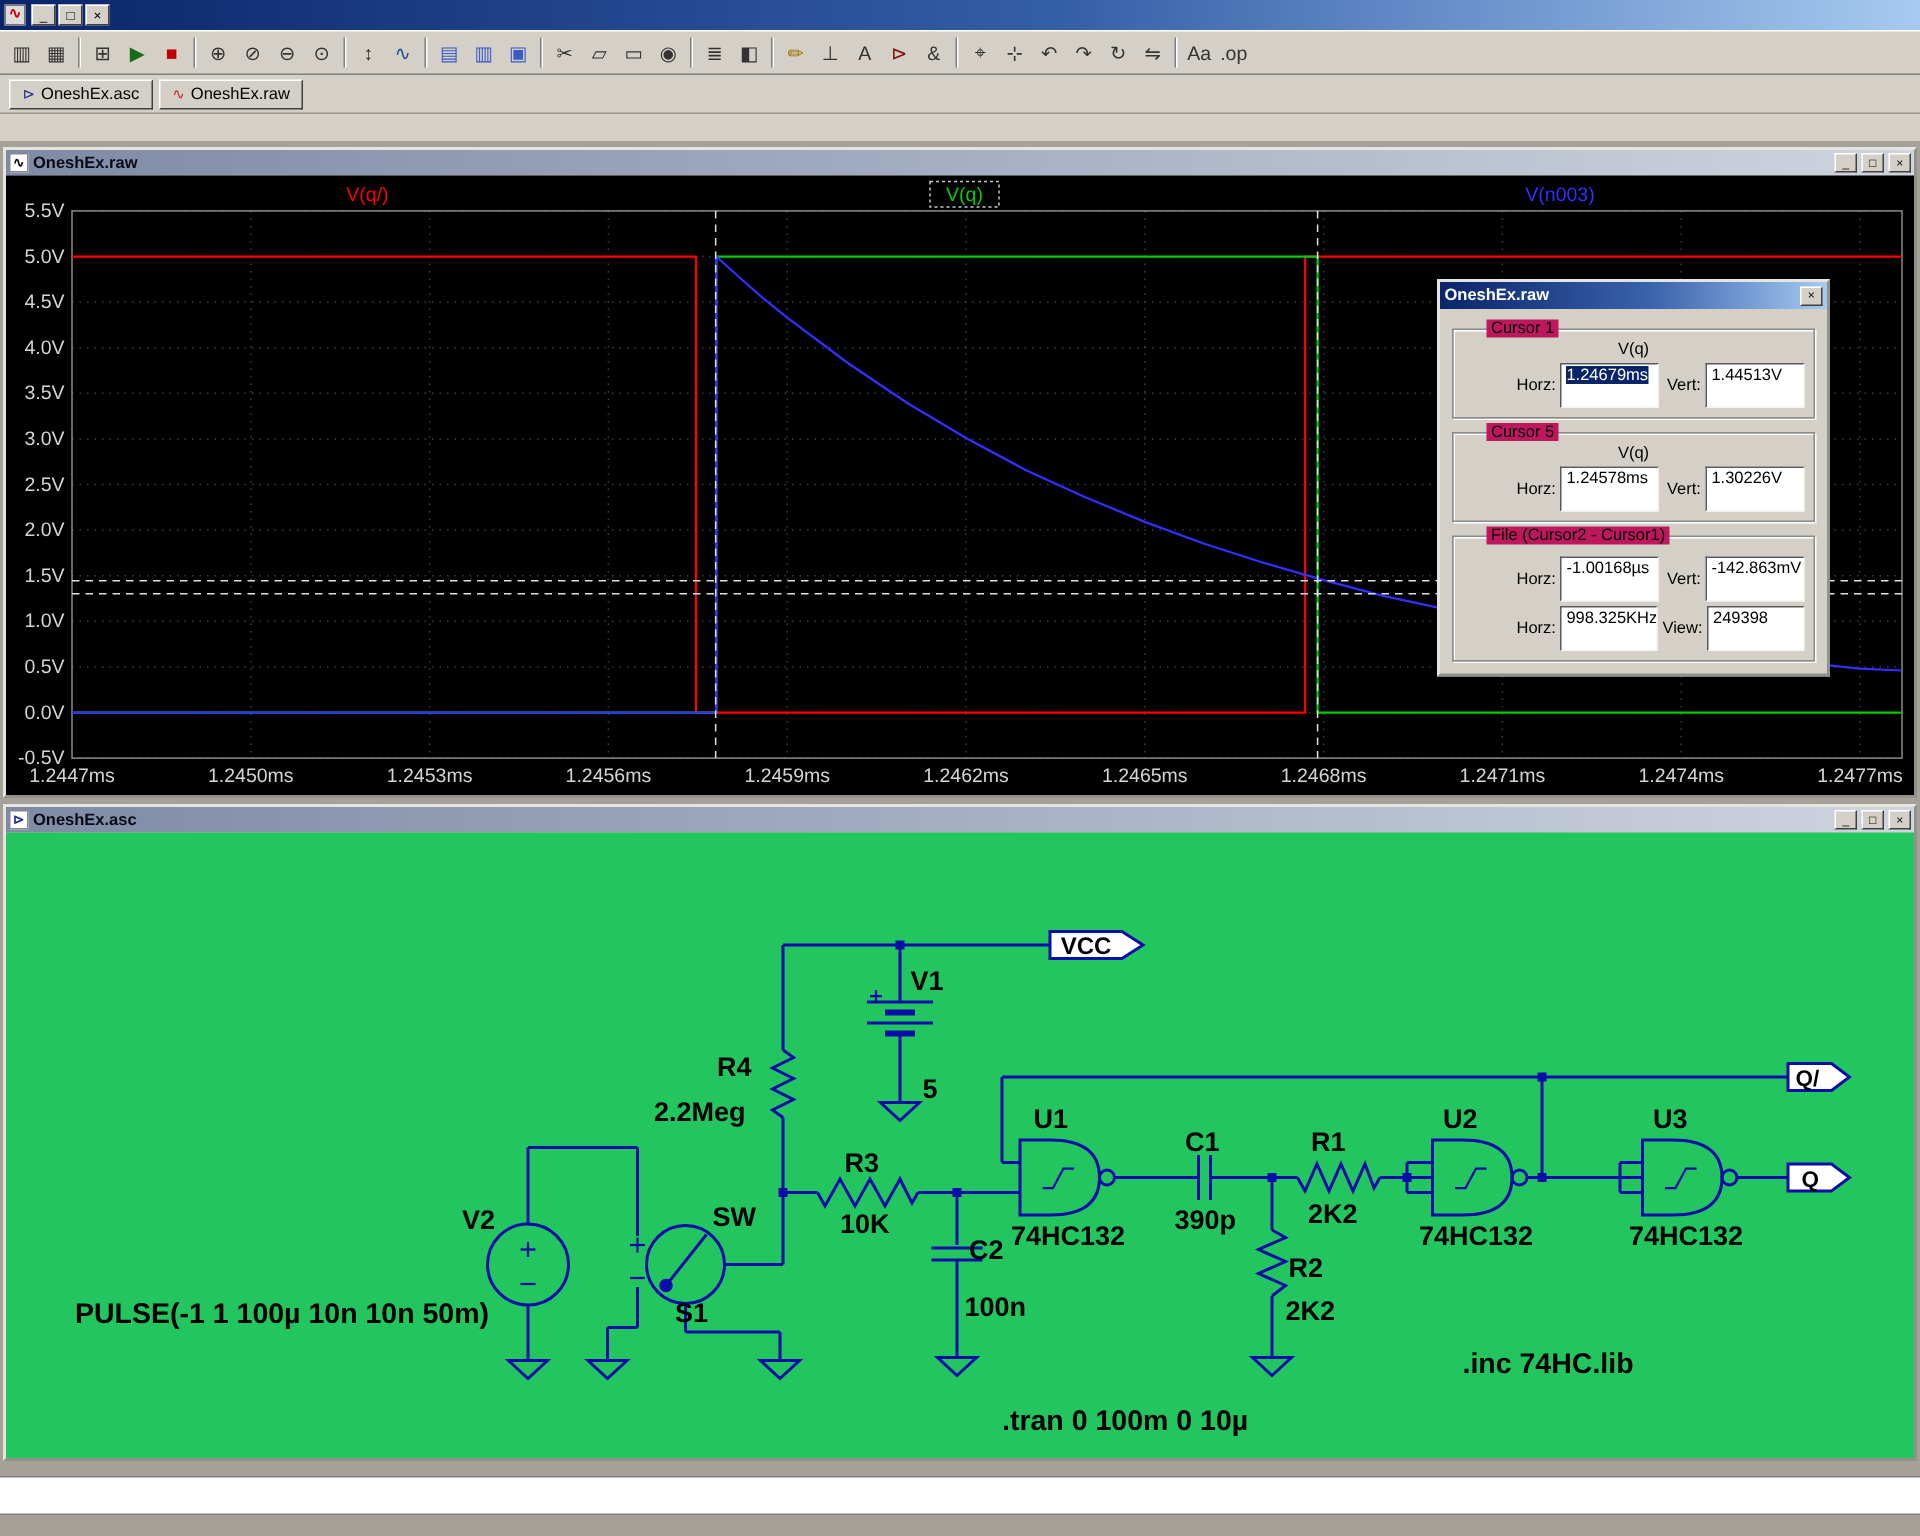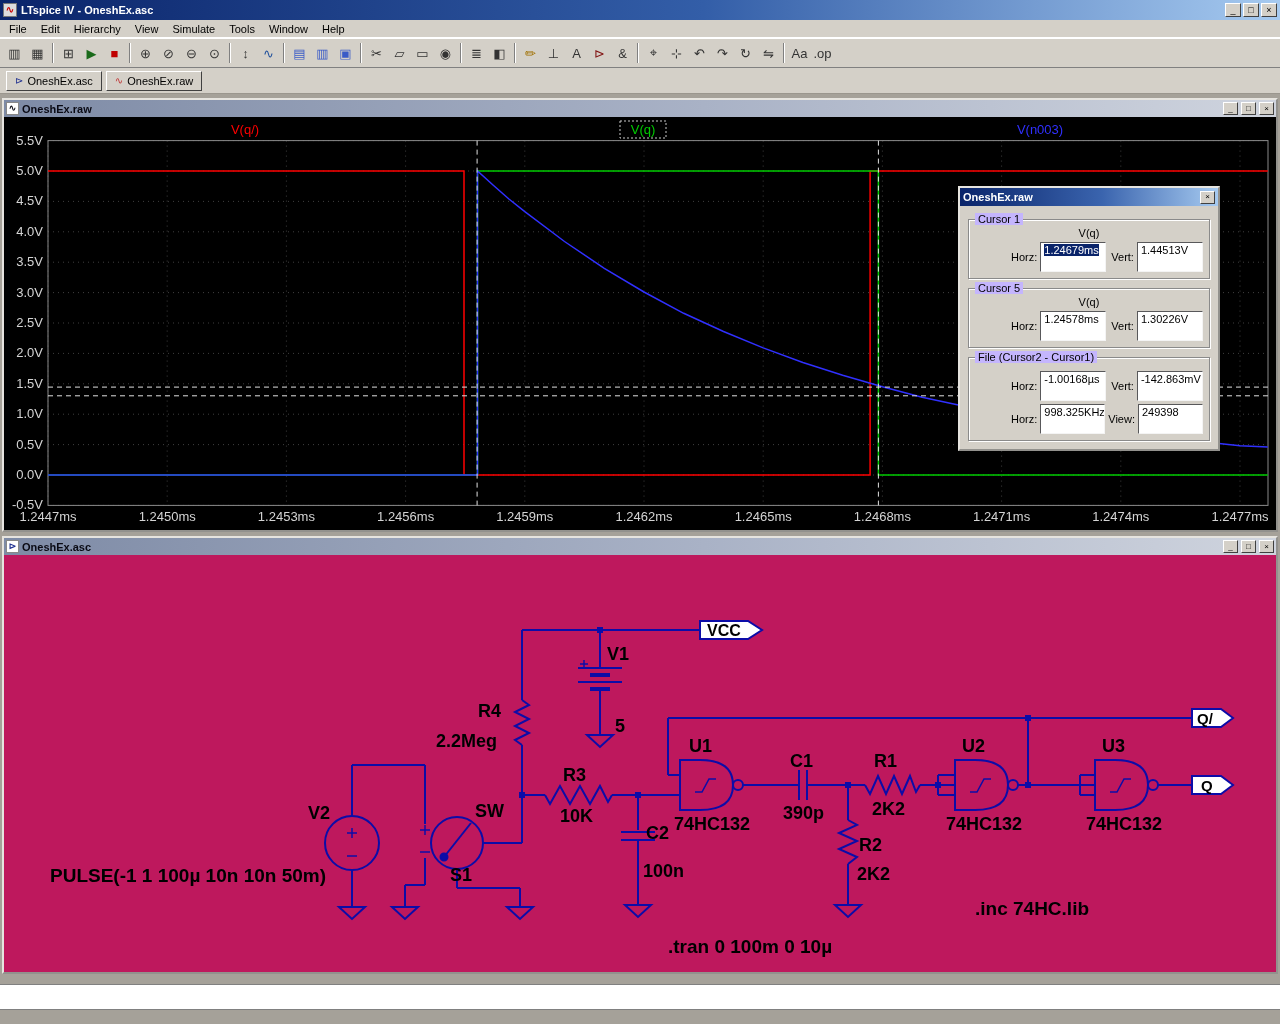--- a/index.html
+++ b/index.html
@@ -40,72 +40,61 @@
   .child-window.wave  { top:4px; }
   .child-window.schem { top:442px; }
   .child-title { height:17px; background:linear-gradient(90deg,#7e8ba6 0%,#a9b2c6 55%,#cfd4de 100%);
     display:flex; align-items:center; gap:3px; padding:0 2px; color:#0a0a14; font-weight:bold; font-size:11px; }
   .child-icon { width:13px; height:13px; background:#fff; border:1px solid #888; font-size:9px; line-height:11px; text-align:center; }
   .child-title .title-text { flex:1; }
   .child-btn { width:15px; height:13px; background:#d4d0c8; border:1px solid; border-color:#fff #404040 #404040 #fff;
     font-size:8px; line-height:10px; text-align:center; padding:0; font-family:inherit; color:#000; }
   .child-content { position:relative; }
   .wave-content  { height:413px; background:#000; }
-  .schem-content { height:417px; background:#be185d; }
+  .schem-content { height:417px; background:#22c55e; }
   .child-content svg { display:block; width:100%; height:100%; }
   svg text { font-family:"Liberation Sans", sans-serif; }
 
   
   .schem-label { font-weight:bold; fill:#000; }
 
   
   .dialog { position:absolute; left:958px; top:186px; width:262px; background:#d4d0c8;
     border:2px outset #e6e4df; z-index:10; }
   .dlg-title { height:18px; background:linear-gradient(90deg,#0a246a 0%,#3a64ae 55%,#a6caf0 100%);
     display:flex; align-items:center; padding:0 3px; color:#fff; font-weight:bold; }
   .dlg-title .title-text { flex:1; }
   .dlg-body { padding:4px 8px 8px; }
   .groupbox { position:relative; border:1px solid #8a8a8a; box-shadow:1px 1px 0 #ffffff inset, 1px 1px 0 #ffffff;
     margin-top:9px; padding:10px 6px 6px; }
-  .gb-legend { position:absolute; top:-7px; left:6px; background:#c4b5fd; padding:0 3px; }
+  .gb-legend { position:absolute; top:-7px; left:22px; background:#be185d; padding:0 3px; }
   .gb-signal { text-align:center; margin:-3px 0 3px; }
   .gb-row { display:flex; align-items:center; gap:3px; margin-top:3px;margin-left:36px; }
   .fld-label { width:33px; text-align:right; }
   .field { width:86px; height:30px; background:#fff; border:1px solid; border-color:#58585a #f4f4f4 #f4f4f4 #58585a;
     padding:1px 3px; overflow:hidden; white-space:nowrap; }
   .sel { background:#0a246a; color:#fff; }
 
   .statusbar { position:absolute; left:0; right:0; top:890px; height:26px; background:#fff;
     border-top:1px solid #808080; border-bottom:1px solid #808080; }
 </style>
 </head>
 <body>
 
 <div id="root">
 
   <div class="titlebar">
     <span class="app-icon">∿</span>
-    <span class="title-text">LTspice IV - OneshEx.asc</span>
     <span class="win-controls">
       <button class="win-btn">_</button>
       <button class="win-btn">□</button>
       <button class="win-btn">×</button>
     </span>
   </div>
 
-  <div class="menubar">
-      <div class="menu-item">File</div>
-      <div class="menu-item">Edit</div>
-      <div class="menu-item">Hierarchy</div>
-      <div class="menu-item">View</div>
-      <div class="menu-item">Simulate</div>
-      <div class="menu-item">Tools</div>
-      <div class="menu-item">Window</div>
-      <div class="menu-item">Help</div>
-    </div>
   <div class="toolbar">
       <div class="tb-btn">
         <span>▥</span>
       </div>
       <div class="tb-btn">
         <span>▦</span>
       </div>
       <div class="tb-sep"></div>
       <div class="tb-btn">
         <span>⊞</span>

